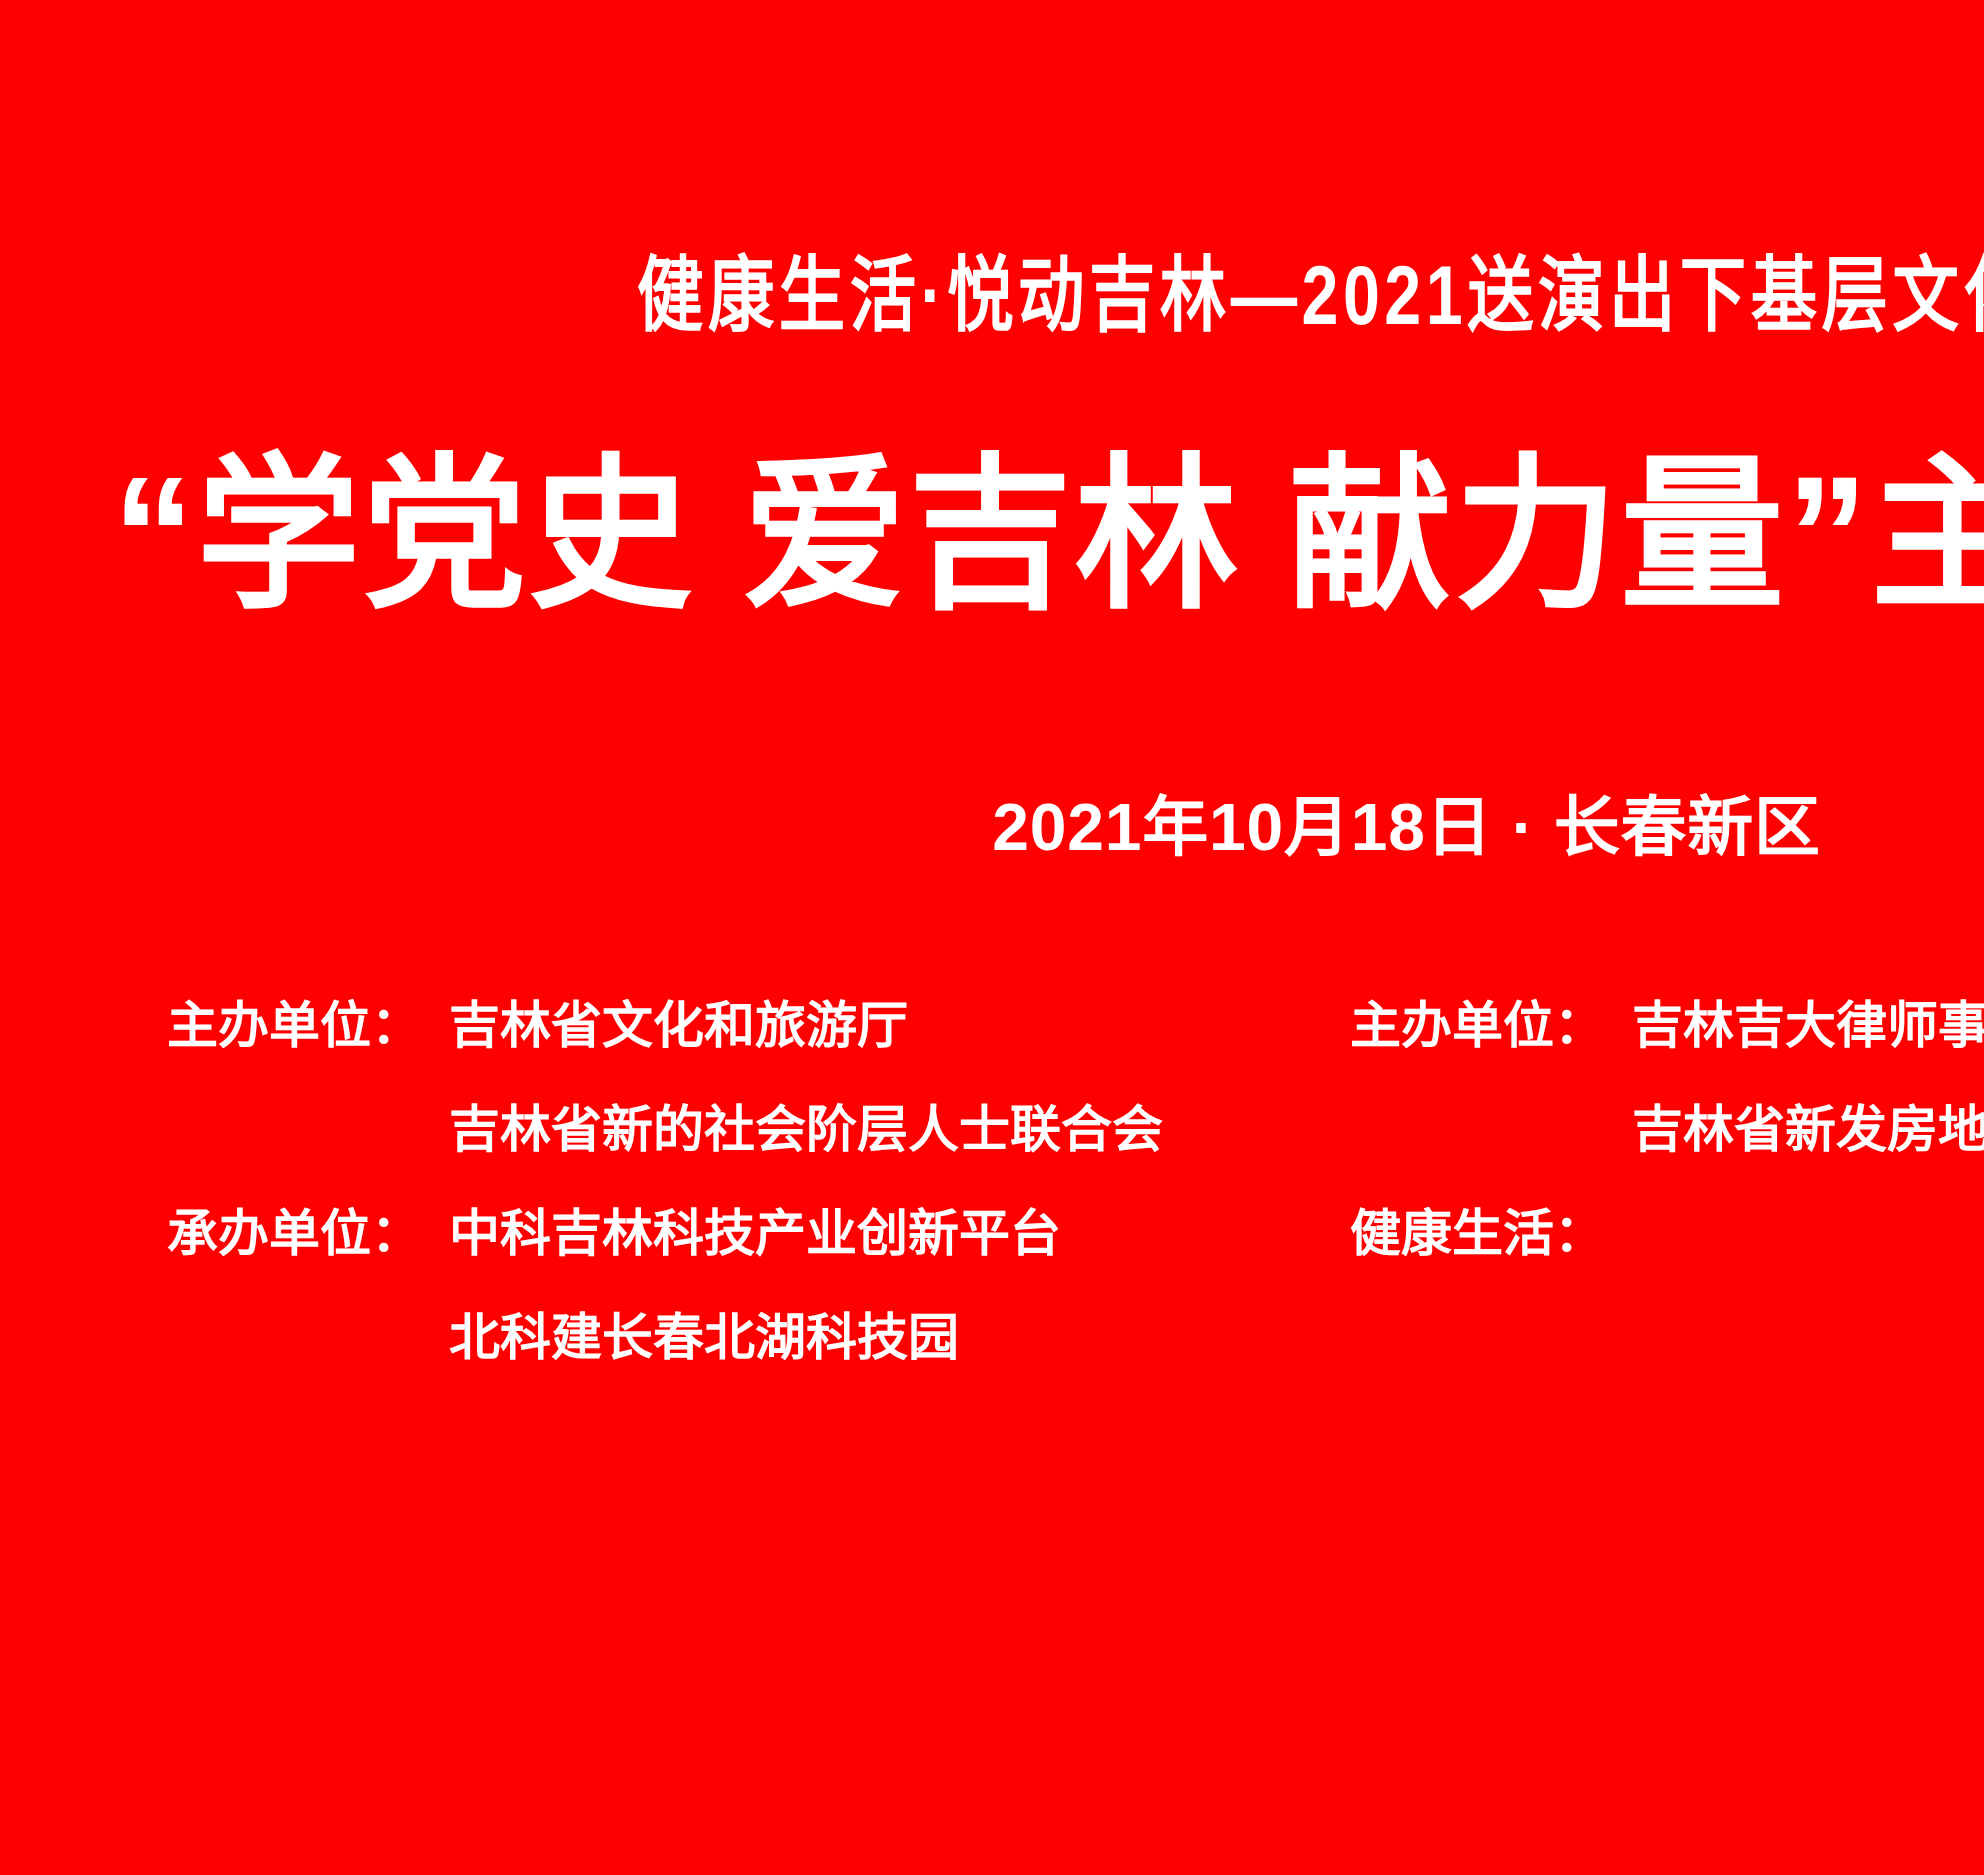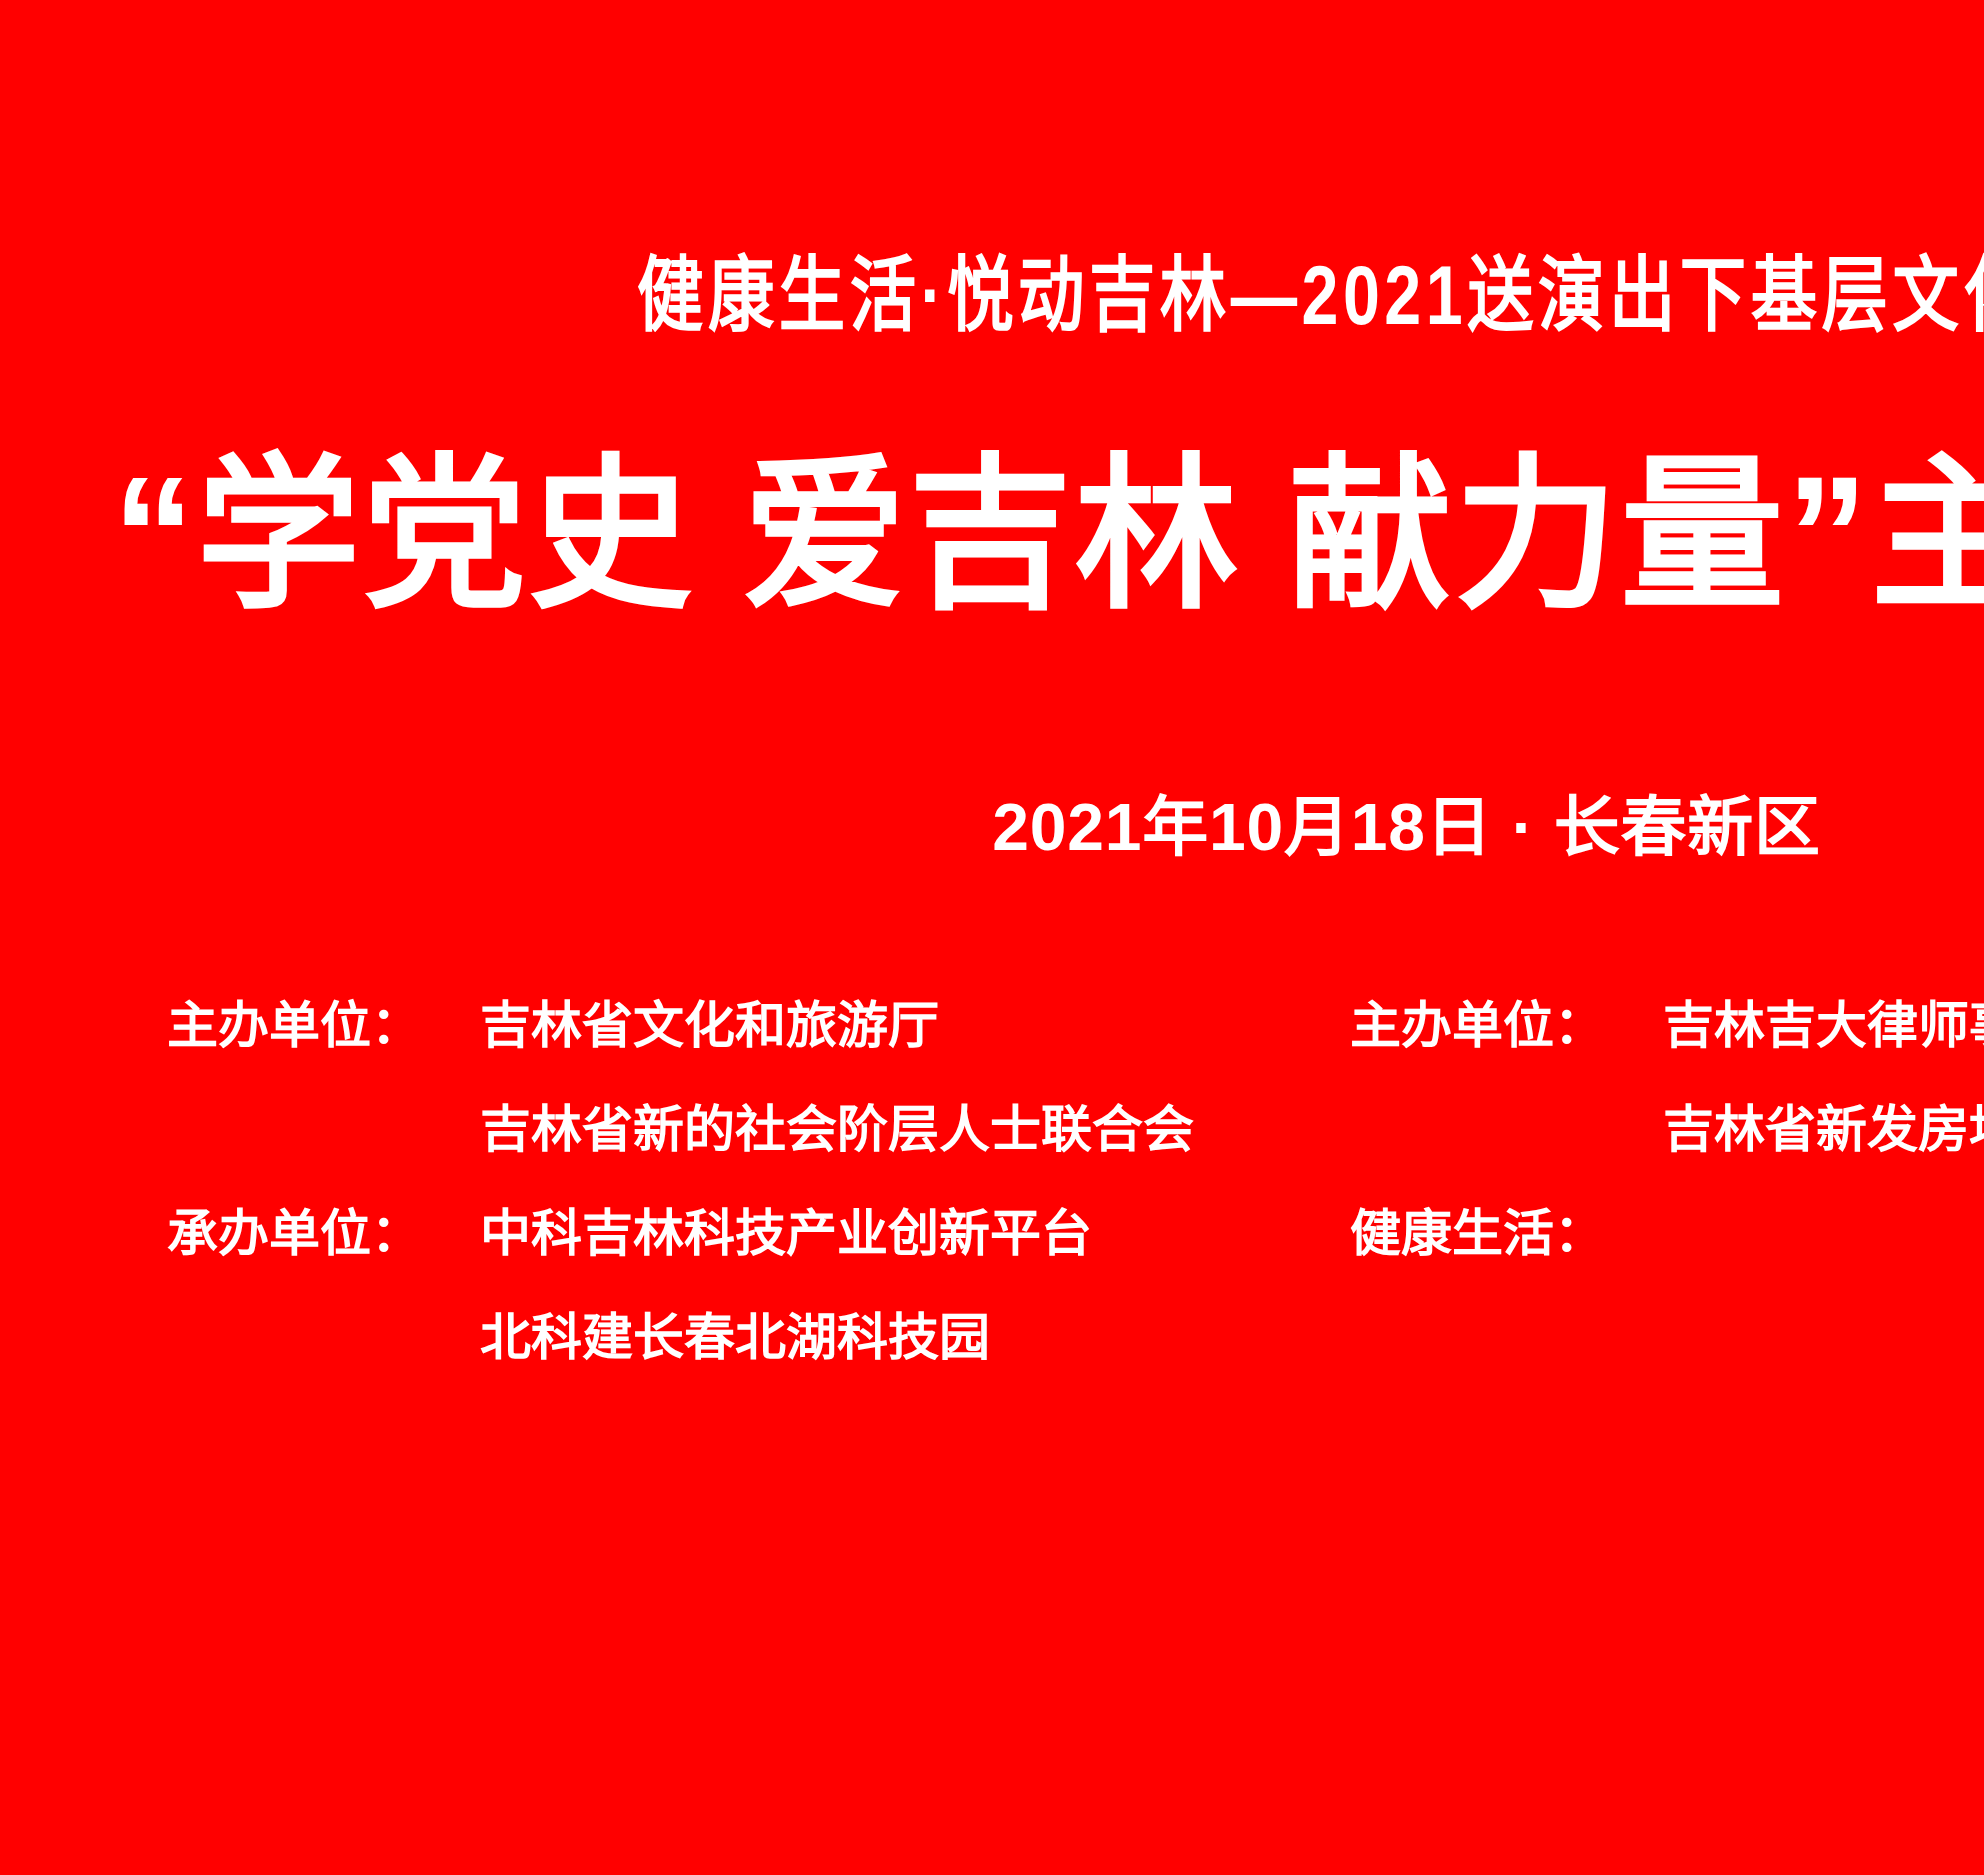--- a/index.html
+++ b/index.html
@@ -99,21 +99,20 @@
     display: inline-block;
     min-width: 262px;
     flex: 0 0 auto;
   }
 
   .credit-label.blank { min-width: 262px; }
 
   .credit-value {
     display: inline-block;
     flex: 0 0 auto;
-    margin-left: 31px;
   }
 </style>
 </head>
 <body>
 
 <div id="poster">
 
   <div class="subtitle-line">健康生活·悦动吉林—2021送演出下基层文化惠民</div>
 
   <div class="main-title">“学党史 爱吉林 献力量”主题音乐会</div>

